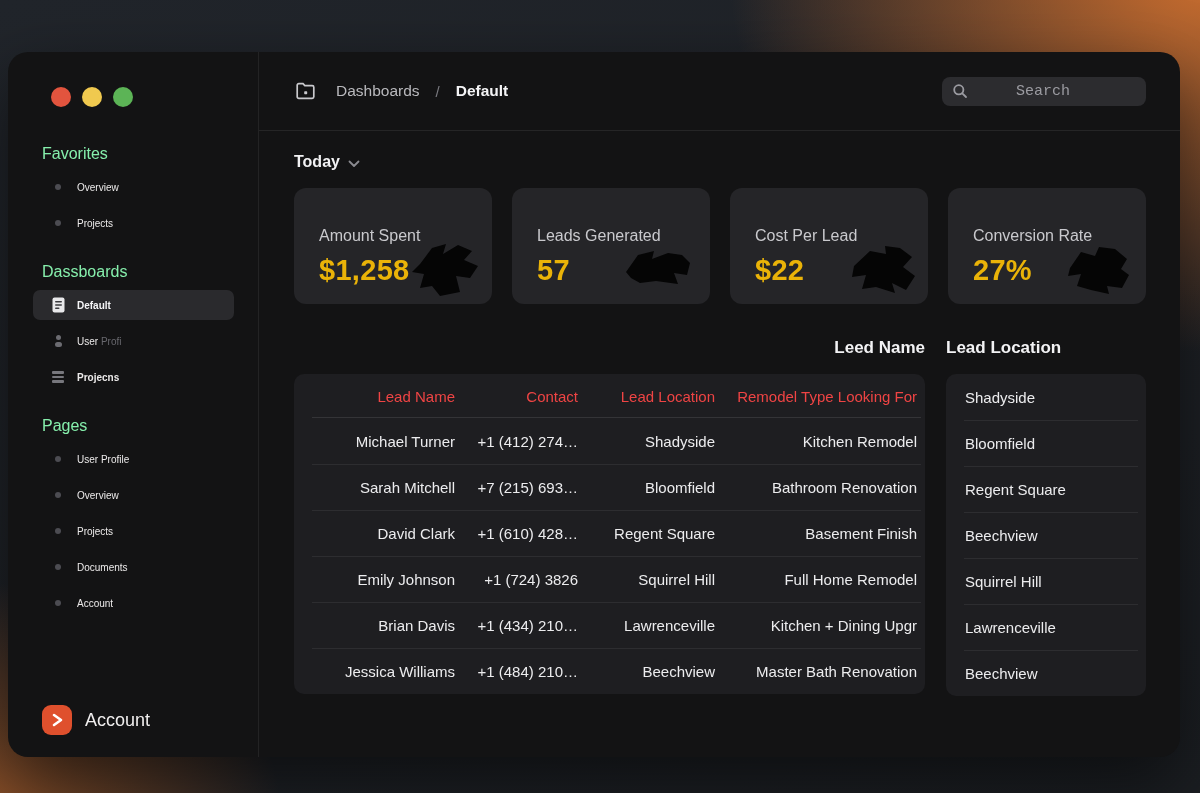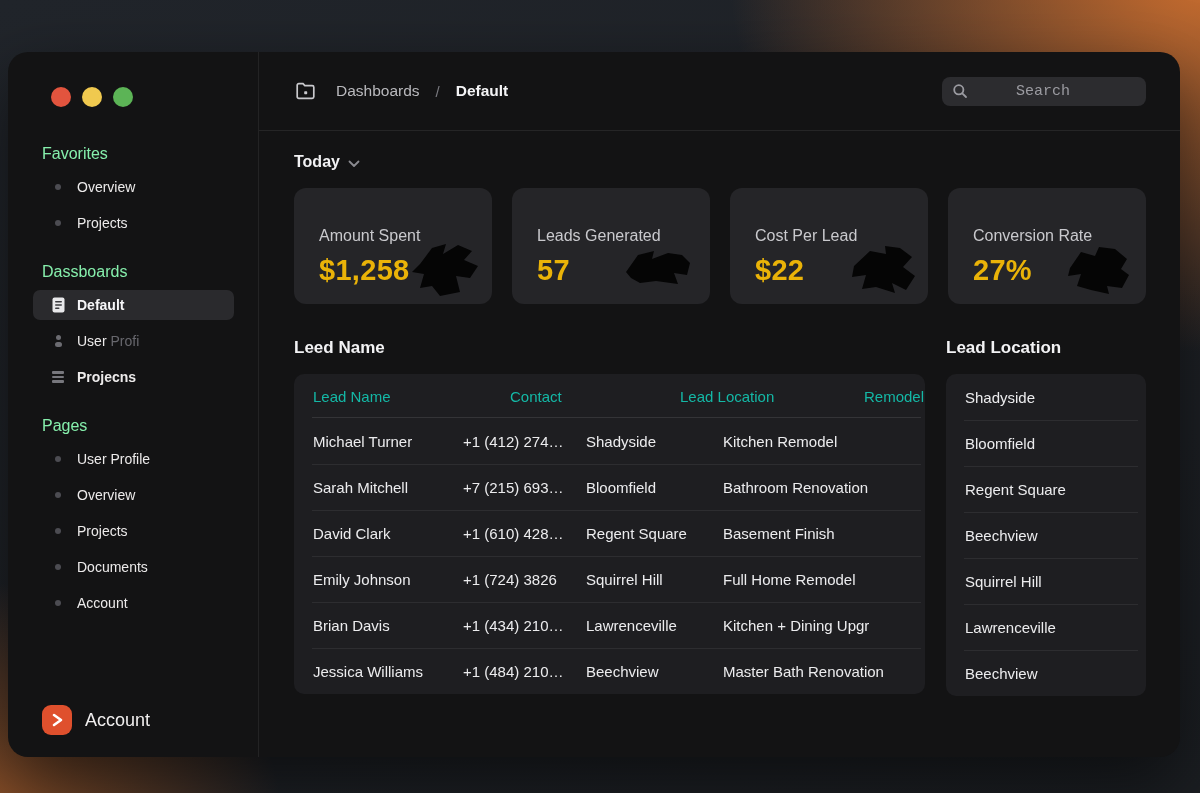--- a/index.html
+++ b/index.html
@@ -15,21 +15,21 @@
     box-shadow:0 26px 70px rgba(0,0,0,.55); }
 
   
   .sidebar { width:251px; flex:none; border-right:1px solid rgba(255,255,255,.07);
     position:relative; display:flex; flex-direction:column; }
   .traffic-lights { display:flex; gap:11px; padding:35px 0 0 43px; }
   .tl { width:20px; height:20px; border-radius:50%; cursor:pointer; }
   .section-label { color:#86efac; font-size:16px; padding-left:34px; margin-top:38px; margin-bottom:6px; height:18px; }
   .section-label.tight { margin-top:22px; }
   .nav-item { display:flex; align-items:center; height:36px; padding-left:42px; gap:11px;
-    color:#eceaea; font-size:14px; font-weight:500; cursor:pointer; }
+    color:#eceaea; font-size:10px; font-weight:500; cursor:pointer; }
   .nav-item .islot { width:16px; display:flex; justify-content:center; align-items:center; flex:none; }
   .bullet { width:6px; height:6px; border-radius:50%; background:#4c4c52; }
   .nav-item.selected-wrap { padding-left:0; }
   .sel-row { margin-left:25px; width:201px; height:30px; border-radius:7px; background:#2a2a2d;
     display:flex; align-items:center; padding-left:17px; gap:11px; }
   .dim-suffix { color:#68686e; }
   .person-dots { display:flex; flex-direction:column; align-items:center; gap:2px; }
   .person-dots i { display:block; background:#6c6c72; border-radius:50%; }
   .person-dots i.a { width:5px; height:5px; }
   .person-dots i.b { width:7px; height:5px; border-radius:3px; }
@@ -60,28 +60,28 @@
   .period-label { color:#f2f2f4; font-size:16px; font-weight:700; }
 
   .stats-row { display:flex; gap:20px; margin-top:17px; }
   .stat-card { flex:1; height:116px; background:#252528; border-radius:12px; position:relative;
     padding:39px 0 0 25px; overflow:hidden; }
   .stat-label { color:#c9c9cd; font-size:16px; }
   .stat-value { color:#eab308; font-size:29px; font-weight:700; margin-top:9px; letter-spacing:.3px; }
   .blob { position:absolute; }
 
   .bottom-row { display:flex; gap:21px; margin-top:34px; }
-  .col-left { width:631px; flex:none; }
+  .col-left { width:631px; flex:none;text-align:right; }
   .col-right { width:200px; flex:none; }
   .panel-title { color:#f2f2f4; font-size:17px; font-weight:700; margin-bottom:15px; height:21px; }
 
   .table-card { background:#1e1e21; border-radius:10px; overflow:hidden; }
   .t-row { display:grid; grid-template-columns:150px 123px 137px 1fr; align-items:center;
     padding-left:19px; height:46px; position:relative; }
-  .t-row.head { height:44px; color:#14b8a6; font-size:15px;gap:47px; }
+  .t-row.head { height:44px; color:#ef4444; font-size:15px; }
   .t-row.head::after { content:''; position:absolute; left:18px; right:4px; bottom:0; height:1px;
     background:rgba(255,255,255,.10); }
   .t-row.body { color:#ececee; font-size:15px; font-weight:500; cursor:default; }
   .t-row.body + .t-row.body::before { content:''; position:absolute; left:18px; right:4px; top:0;
     height:1px; background:rgba(255,255,255,.07); }
   .t-cell { padding-right:8px; white-space:nowrap; overflow:hidden; }
 
   .loc-card { background:#1e1e21; border-radius:10px; overflow:hidden; }
   .loc-item { height:46px; display:flex; align-items:center; padding-left:19px; color:#ececee;
     font-size:15px; font-weight:500; position:relative; }

